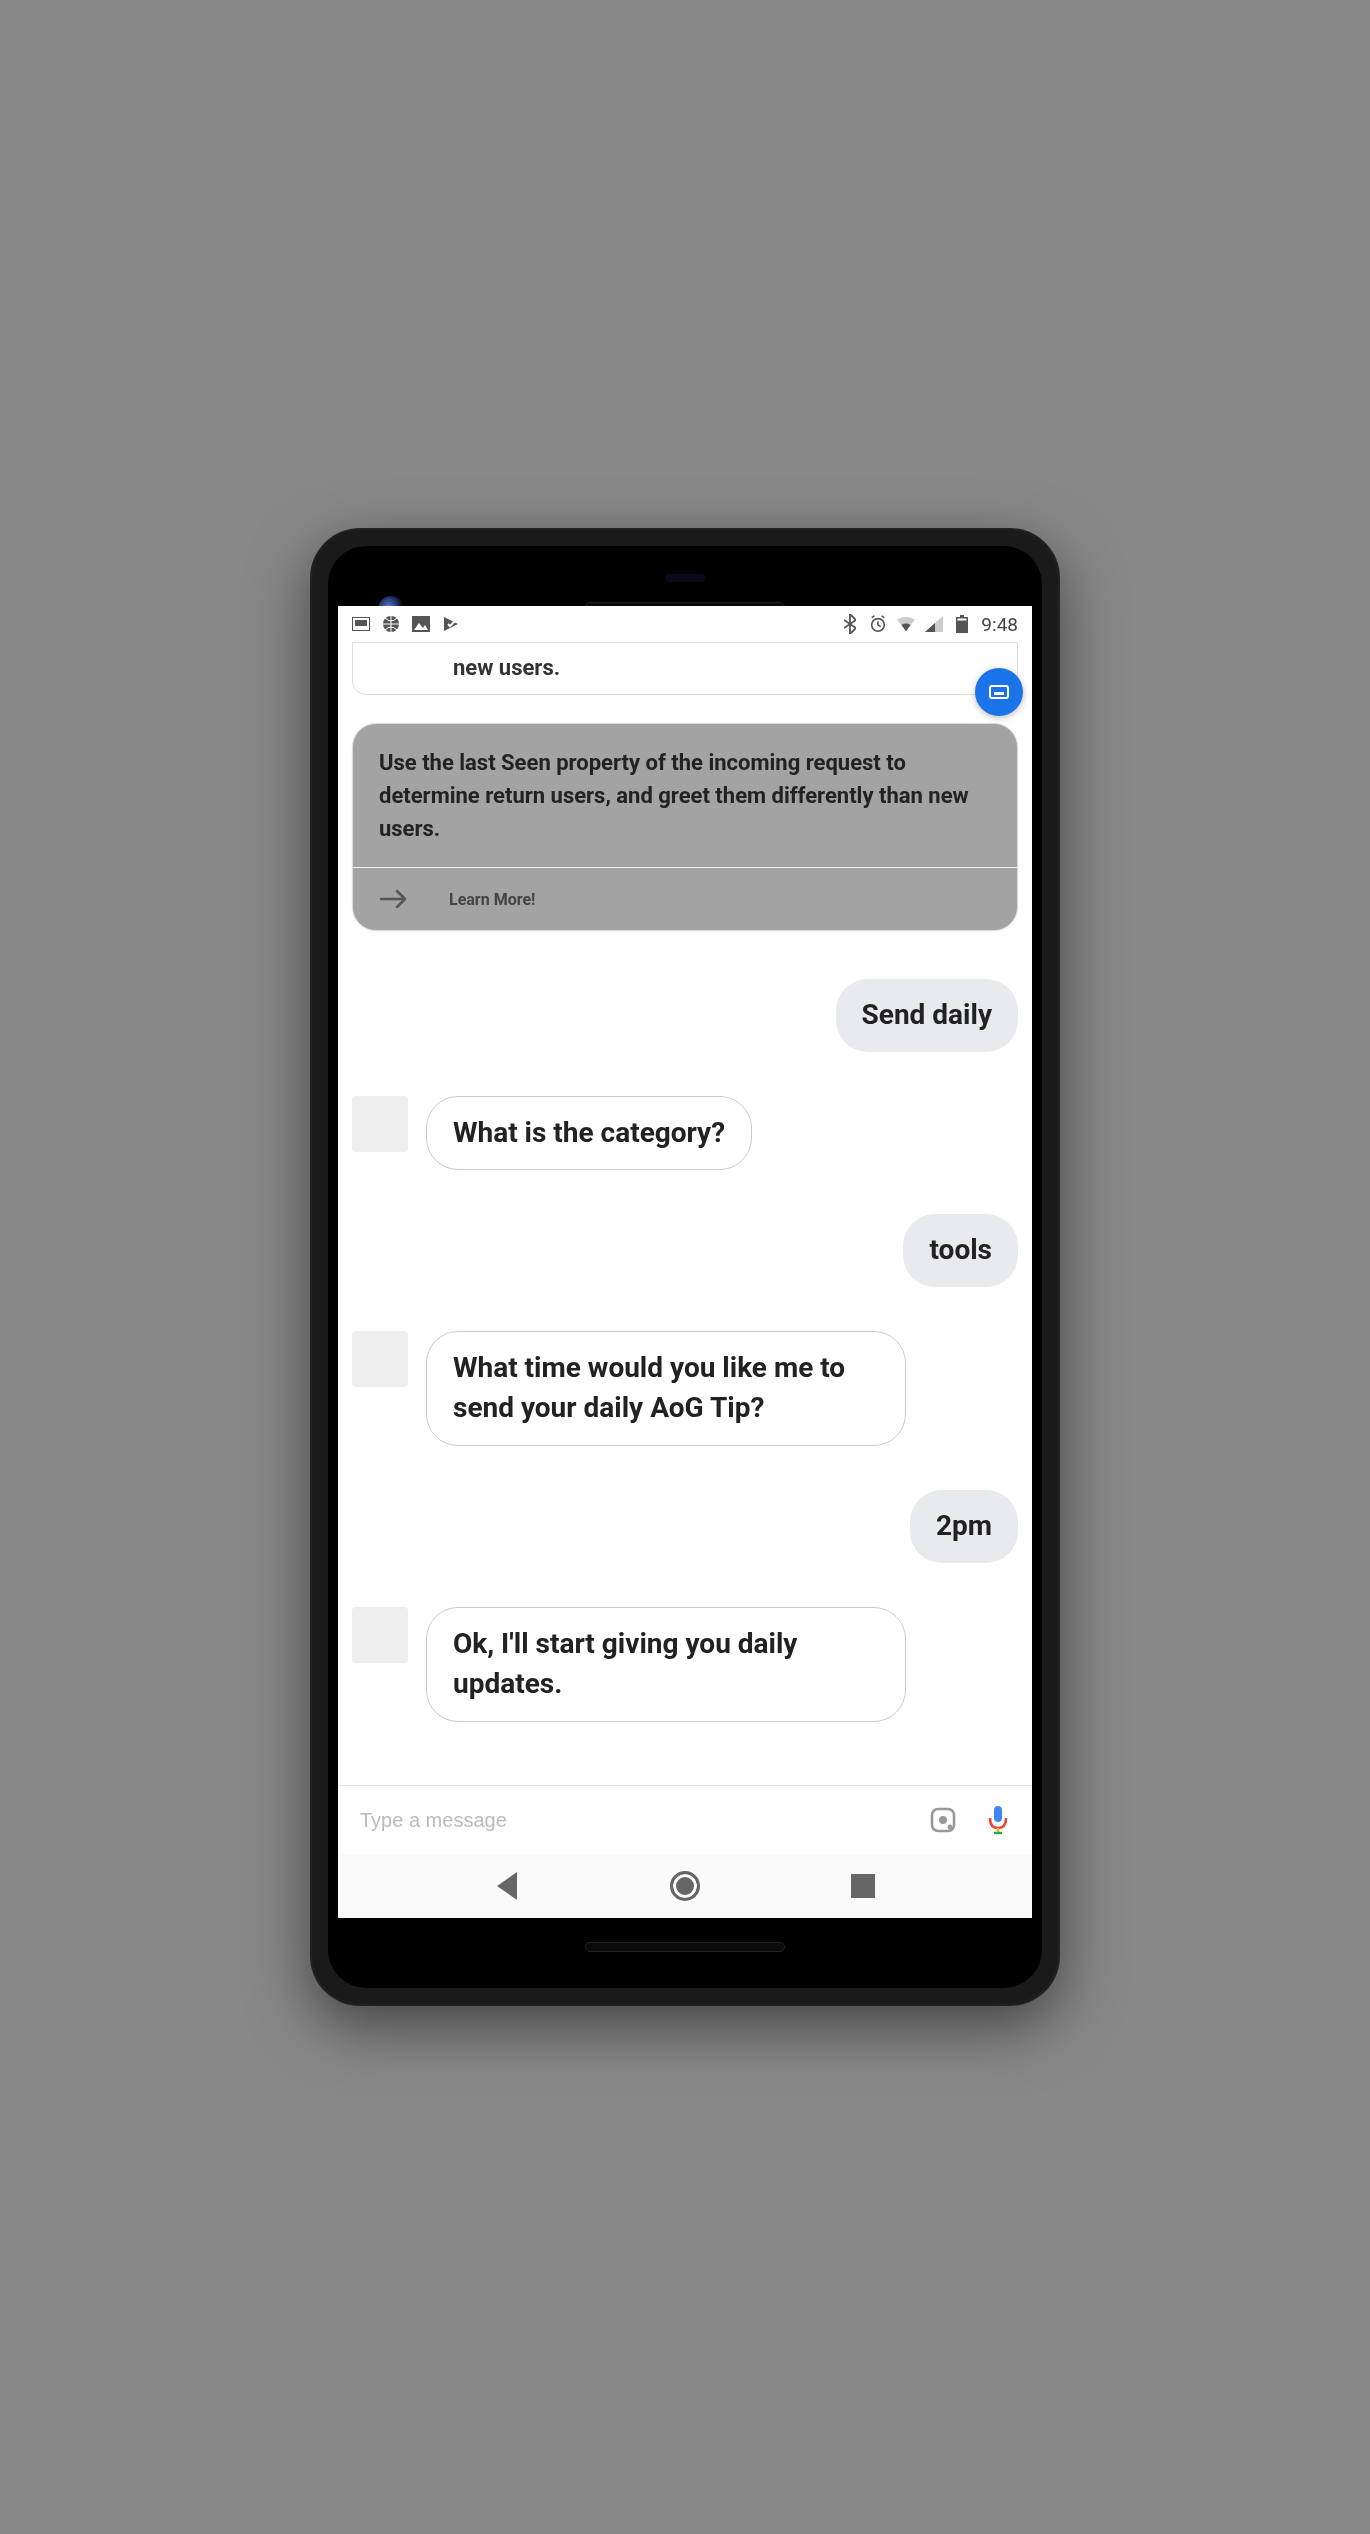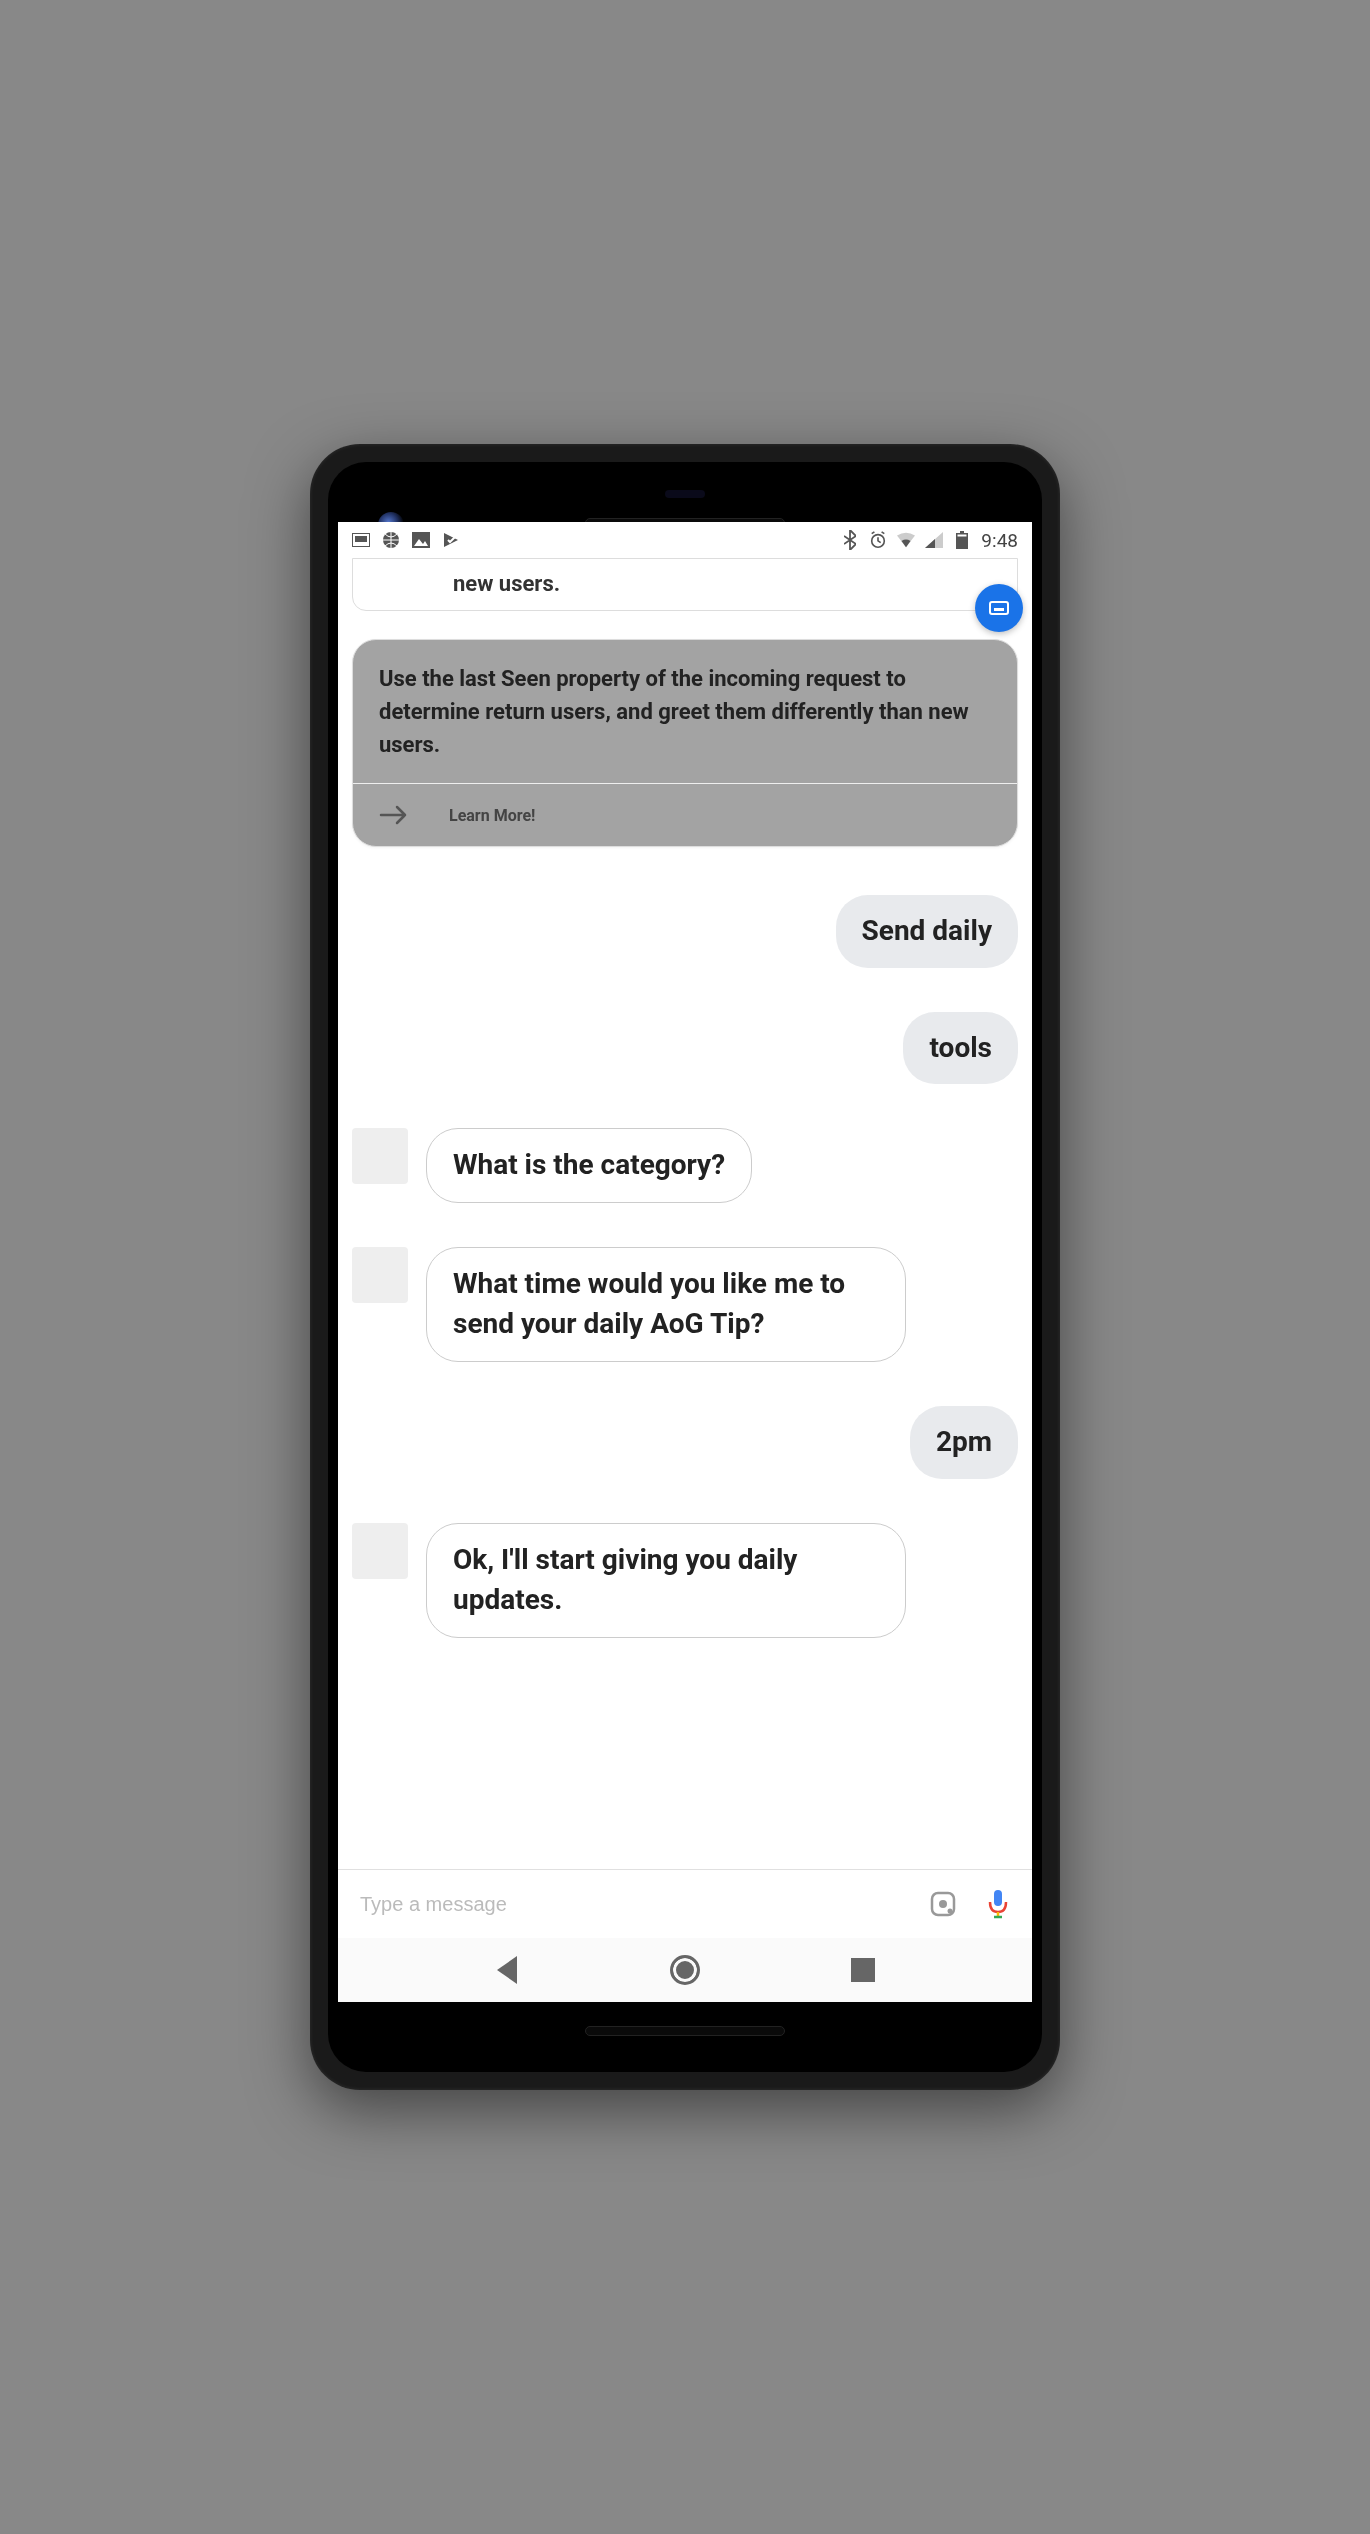--- a/index.html
+++ b/index.html
@@ -64,21 +64,21 @@
       transform: translateX(-50%);
       width: 40px;
       height: 8px;
       background: #0a0a1a;
       border-radius: 4px;
     }
     .screen {
       background: #fff;
       border-radius: 0;
       overflow: hidden;
-      height: 1480px;
+      height: 1312px;
       display: flex;
       flex-direction: column;
       position: relative;
       justify-content: center;
     }
     .status-bar {
       height: 36px;
       background: #fff;
       display: flex;
       align-items: center;
@@ -316,27 +316,27 @@
                 </svg>
             </span>
             <span>Learn More!</span>
           </div>
         </div>
 
         <div class="msg-row user">
           <div class="bubble user-bubble">Send daily</div>
         </div>
 
-        <div class="msg-row user">
-          <div class="bubble user-bubble">tools</div>
-        </div>
-
         <div class="msg-row bot">
           <div class="avatar"></div>
           <div class="bubble bot-bubble">What is the category?</div>
+        </div>
+
+        <div class="msg-row user">
+          <div class="bubble user-bubble">tools</div>
         </div>
 
         <div class="msg-row bot">
           <div class="avatar"></div>
           <div class="bubble bot-bubble">What time would you like me to send your daily AoG Tip?</div>
         </div>
 
         <div class="msg-row user">
           <div class="bubble user-bubble">2pm</div>
         </div>

